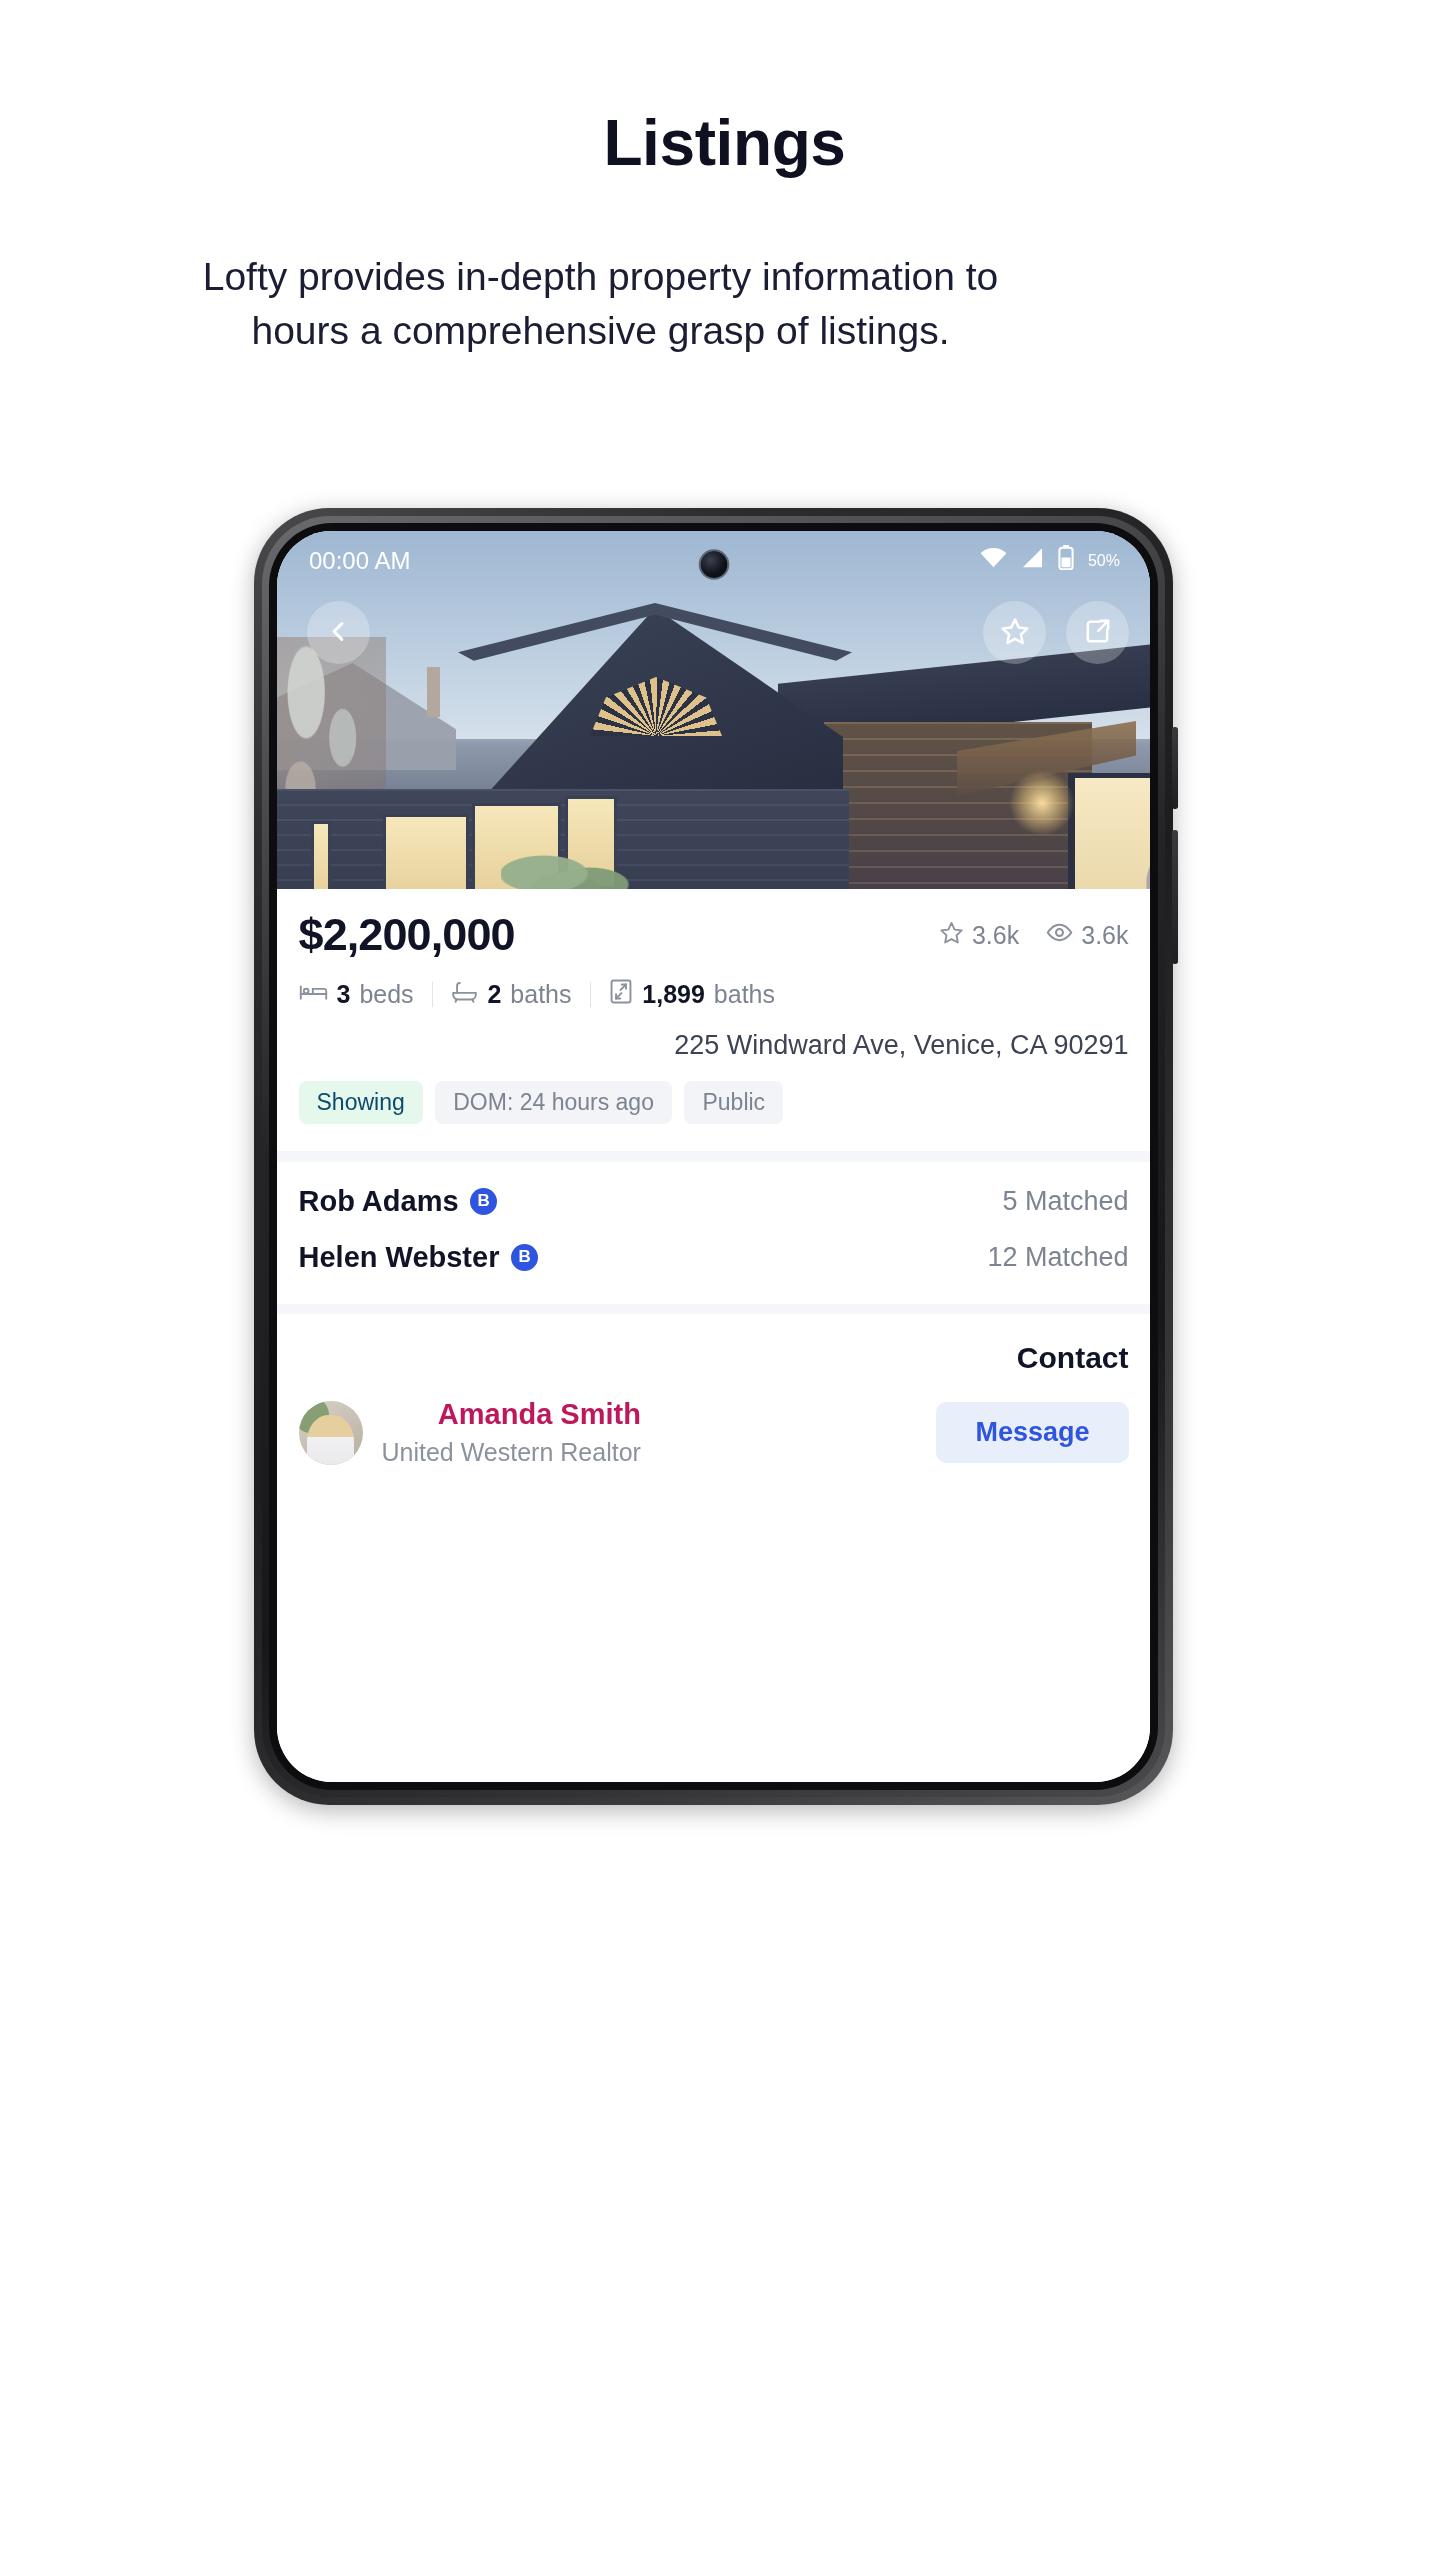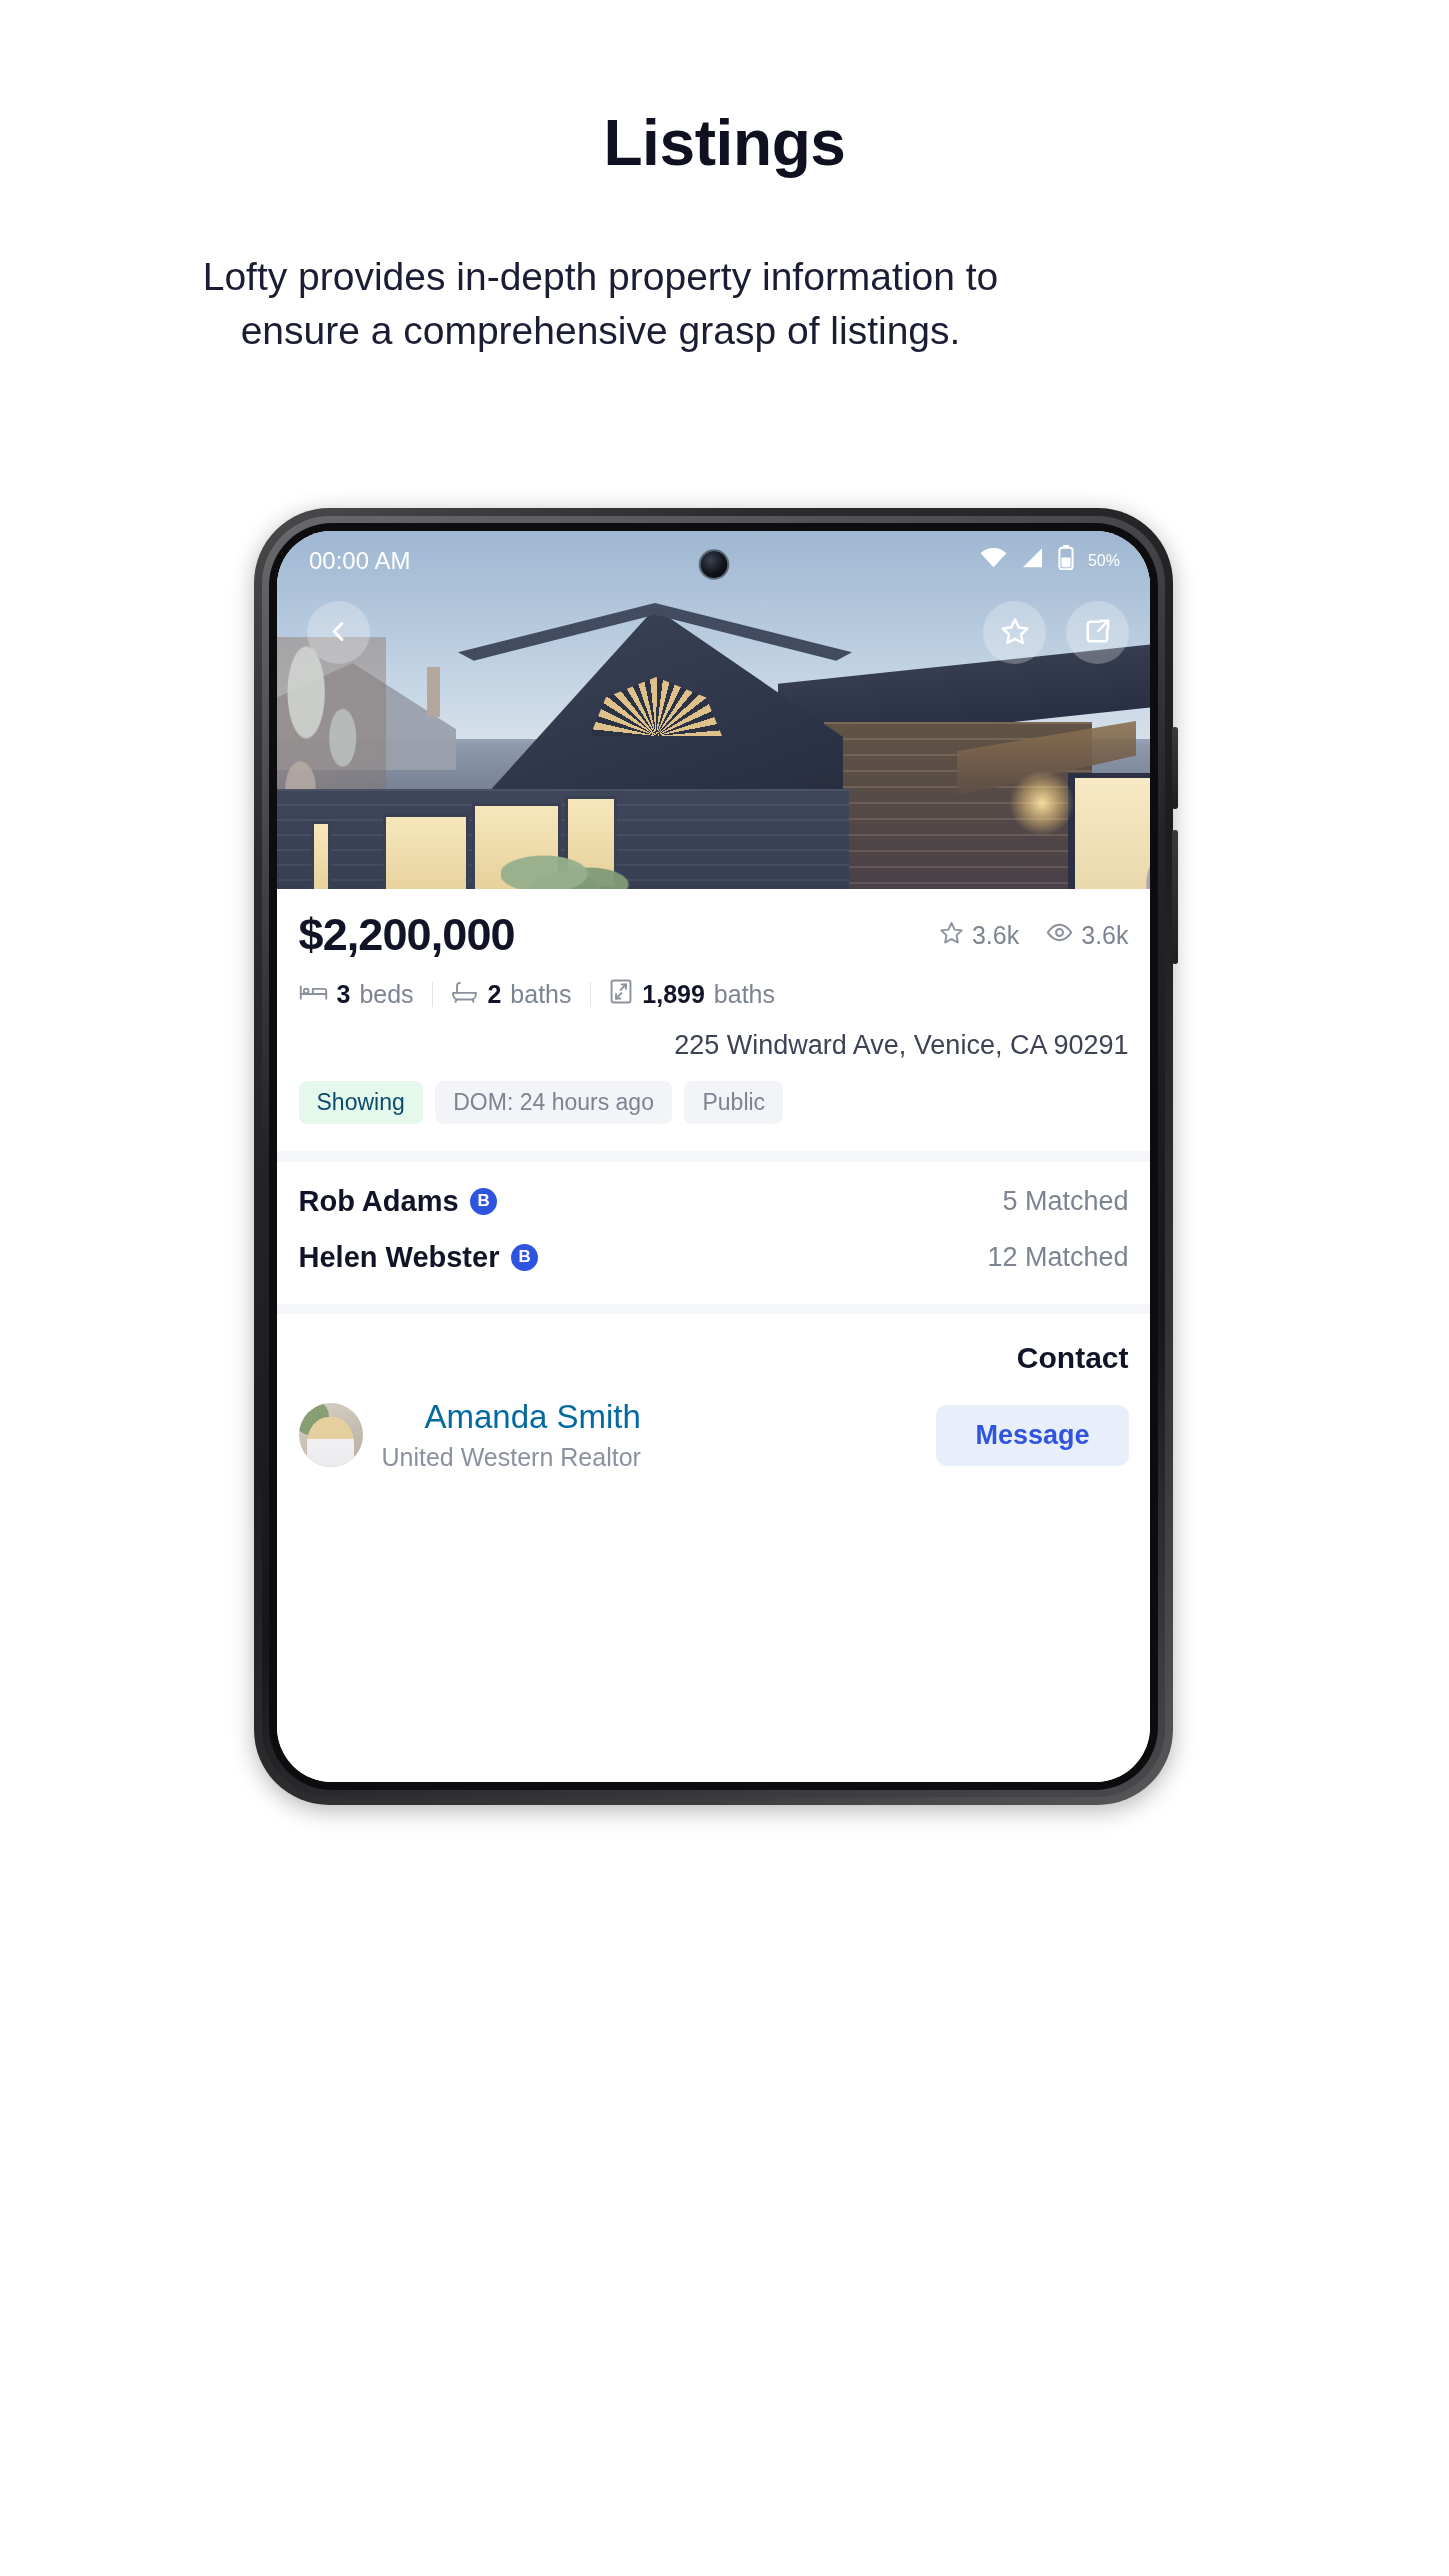--- a/index.html
+++ b/index.html
@@ -258,36 +258,36 @@
   }
   .avatar.amanda::after{
     content:""; position:absolute; left:14%; top:22%; width:72%; height:90%;
     border-radius:46% 46% 28% 28%;
     background:linear-gradient(180deg,#e6cf9e 0 38%, #f1f1f3 38%, #e8e8ec 100%);
   }
   .avatar.amanda::before{
     content:""; position:absolute; left:-8%; top:-6%; width:56%; height:56%;
     border-radius:50%; background:#6f8f5c; opacity:.75;
   }
-  .ct-name { font-size:33px; font-weight:normal; color:#0369a1; }
+  .ct-name { font-size:29px; font-weight:bold; color:#be185d; }
   .ct-sub { font-size:25px; color:#8b929e; margin-top:6.3px; }
   .pill {
     padding:15px 39px; border-radius:10.7px; background:#e9eefb;
     color:#2f55e0; font-size:27px; font-weight:bold; flex:none;
   }
 </style>
 </head>
 <body>
 
 <div class="page">
 
   <div class="hero-title">Listings</div>
   <div class="hero-sub">
     <span>Lofty provides in-depth property information to</span>
-    <span>ensure a comprehensive grasp of listings.</span>
+    <span>hours a comprehensive grasp of listings.</span>
   </div>
 
   <div class="phone">
     <div class="phone-outer"></div>
     <div class="phone-mid"></div>
     <div class="btn-side btn-vol"></div>
     <div class="btn-side btn-pow"></div>
     <div class="phone-bezel"></div>
 
     <div class="screen">

